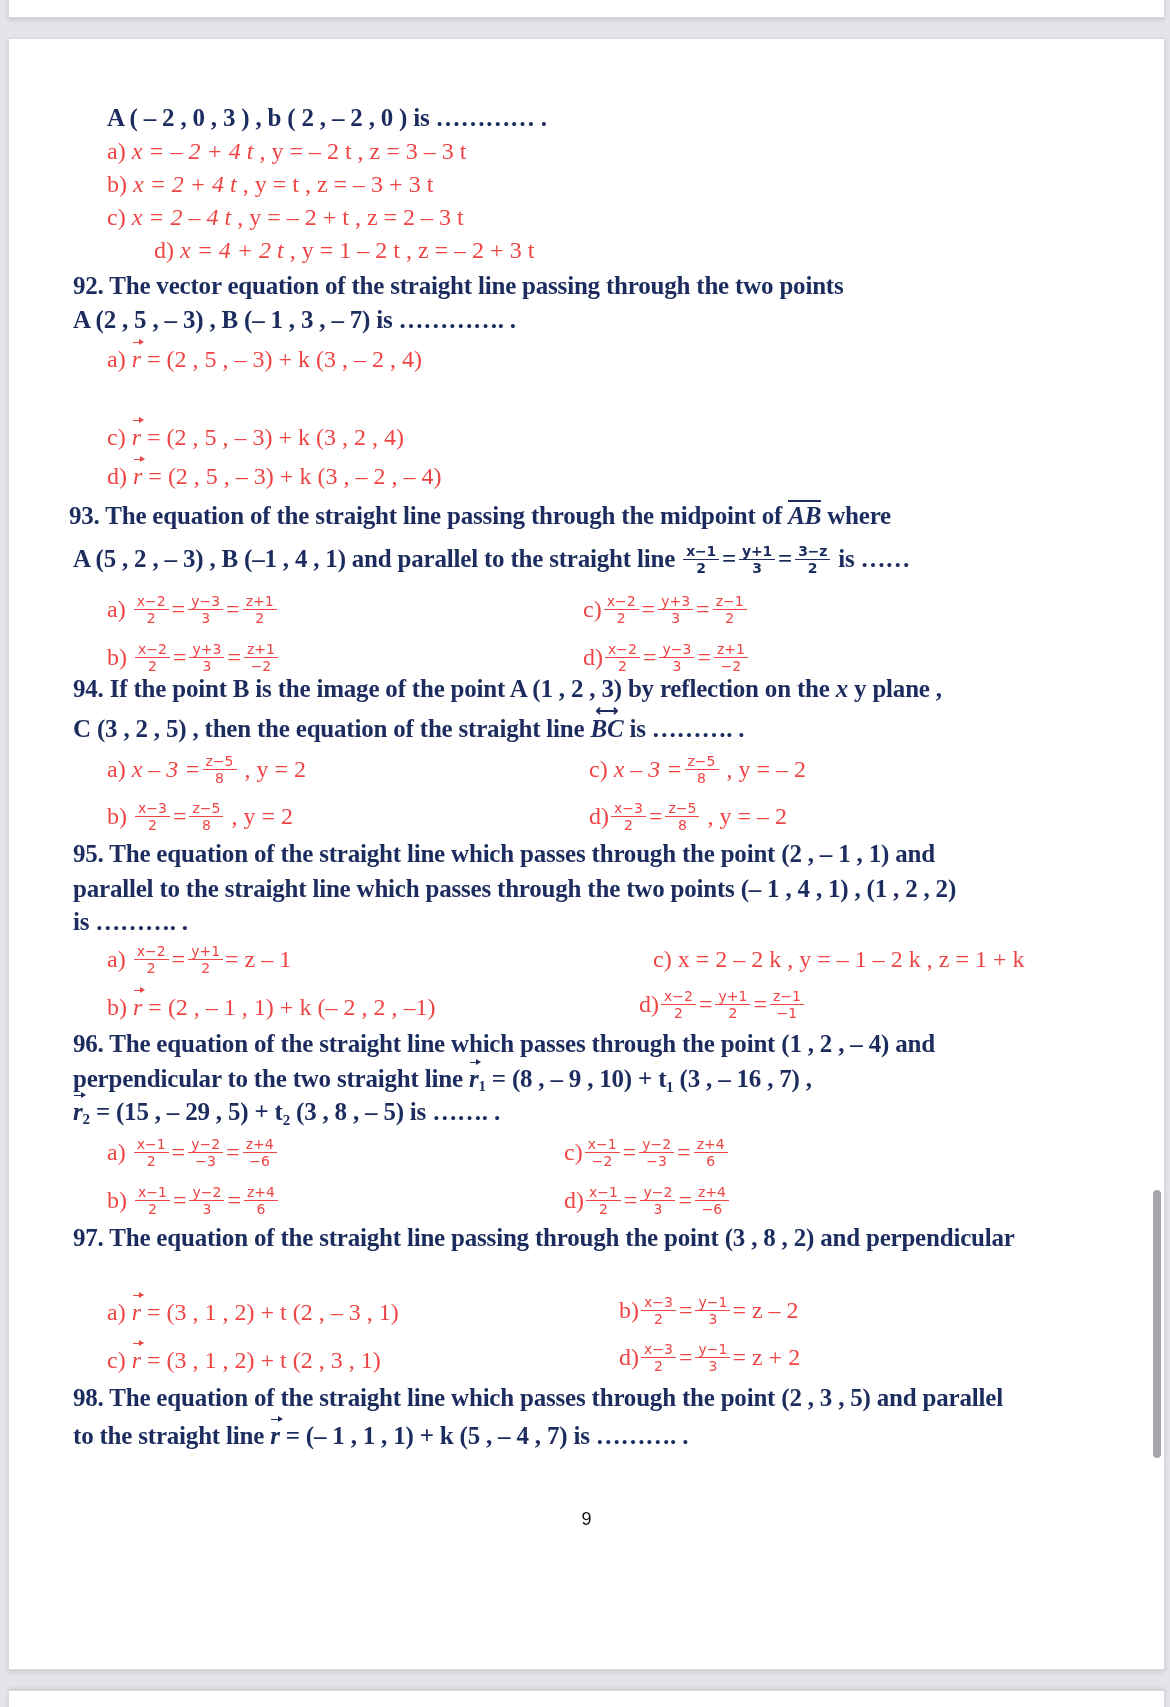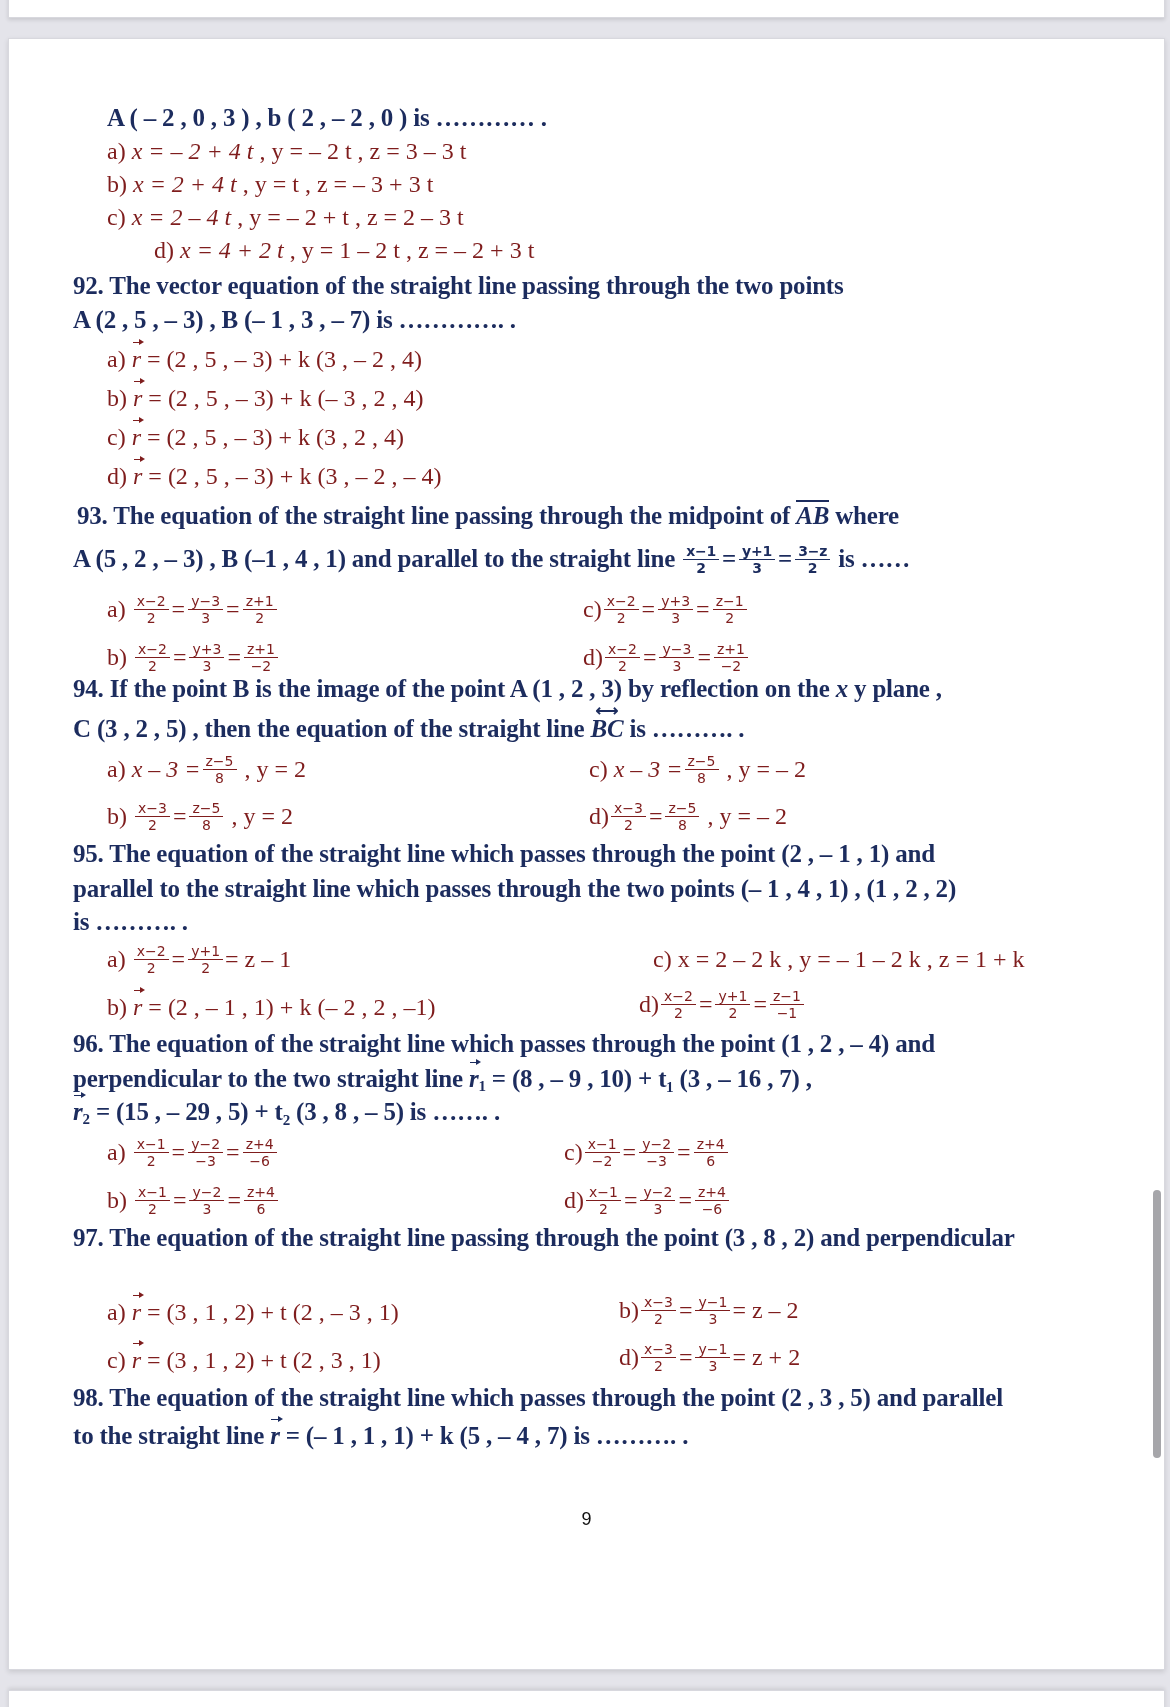--- a/index.html
+++ b/index.html
@@ -25,21 +25,21 @@
   .scrollbar {
     position:absolute; left:1153px; top:1190px; width:8px; height:268px;
     background:#a6a6aa; border-radius:4px;
   }
   .content { position:absolute; left:0; top:0; width:100%; height:100%;border-radius:24px; }
   .line {
     position:absolute; white-space:nowrap;
     font-size:25px; line-height:30px;
   }
   .q { color:#1c2c5e; font-weight:bold; font-family:"Liberation Serif", serif; letter-spacing:-0.2px; }
-  .opt { color:#7f1d1d; font-family:"Liberation Serif", serif; font-size:24px; }
+  .opt { color:#ef4444; font-family:"Liberation Serif", serif; font-size:24px; }
   .it { font-style:italic; }
   .frac {
     display:inline-flex; flex-direction:column; align-items:center;
     vertical-align:middle; font-family:"DejaVu Sans", sans-serif;
     font-size:14px; line-height:16px; margin:0 2px; position:relative; top:-2px;
   }
   .frac .num { border-bottom:1.5px solid currentColor; padding:0 3px; }
   .frac .den { padding:0 3px; }
   .eq { font-family:"Liberation Serif", serif; margin:0 1px; }
   .vec { position:relative; display:inline-block; font-style:italic; }
@@ -91,34 +91,30 @@
       <span>,  y = 1 – 2 t</span>
       <span>,  z = – 2 + 3 t</span>
     </div>
 
     <div class="line q" style="left:64px; top:232px;">92. The vector equation of the straight line passing through the two points</div>
     <div class="line q" style="left:64px; top:266px;">A (2 , 5 , – 3) , B (– 1 , 3 , – 7) is …………. .</div>
     <div class="line opt" style="left:98px; top:305px;">
       <span>a)</span>
       <span class="vec">r</span><span> = (2 , 5 , – 3) + k (3 , – 2 , 4)</span>
     </div>
-    <div class="line opt" style="left:98px; top:344px;">
-      <span>b)</span>
-      <span class="vec">r</span><span> = (2 , 5 , – 3) + k (– 3 , 2 , 4)</span>
-    </div>
     <div class="line opt" style="left:98px; top:383px;">
       <span>c)</span>
       <span class="vec">r</span><span> = (2 , 5 , – 3) + k (3 , 2 , 4)</span>
     </div>
     <div class="line opt" style="left:98px; top:422px;">
       <span>d)</span>
       <span class="vec">r</span><span> = (2 , 5 , – 3) + k (3 , – 2 , – 4)</span>
     </div>
 
-    <div class="line q" style="left:68px; top:462px;text-align:right;">
+    <div class="line q" style="left:60px; top:462px;text-align:right;">
       <span>93. The equation of the straight line passing through the midpoint of </span><span class="bar">AB</span><span> where</span>
     </div>
     <div class="line q" style="left:64px; top:505px;">
       <span>A (5 , 2 , – 3) , B (–1 , 4 , 1) and parallel to the straight line</span>
       <span class="frac">
           <span class="num">x−1</span>
           <span class="den">2</span>
         </span><span class="eq">=</span><span class="frac">
           <span class="num">y+1</span>
           <span class="den">3</span>

